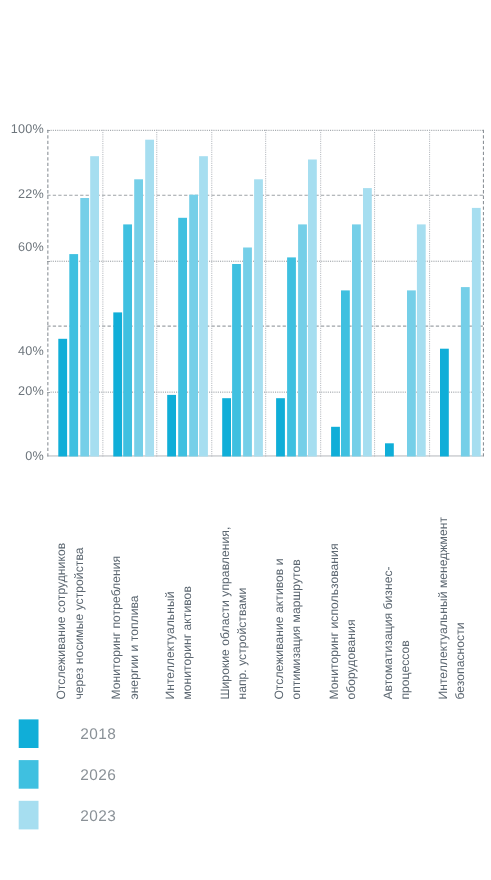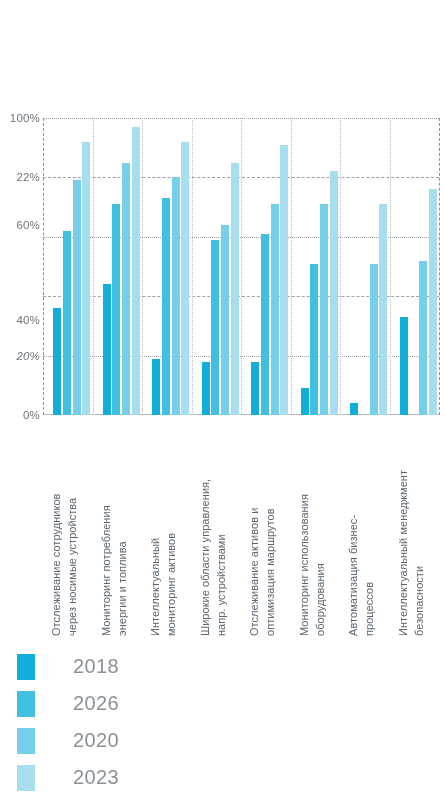--- a/index.html
+++ b/index.html
@@ -149,38 +149,38 @@
     align-items: center;
     height: 37px;
   }
   .legend-swatch {
     width: 18px;
     height: 26px;
     flex: 0 0 18px;
   }
   .legend-label {
     margin-left: 38px;
-    font-size: 20px;
+    font-size: 14px;
     color: #8a9197;
     letter-spacing: 0.4px;
   }
 </style>
 </head>
 <body>
 
 <div id="title-block">
 </div>
 
 <div id="chart-area">
   <div id="y-axis">
       <div class="ytick" style="top: 14px;">100%</div>
       <div class="ytick" style="top: 73.4px;">22%</div>
       <div class="ytick" style="top: 121px;">60%</div>
       <div class="ytick" style="top: 192.2px; margin-top: 24px;">40%</div>
-      <div class="ytick" style="top: 251.6px; font-style: italic;">20%</div>
+      <div class="ytick" style="top: 251.6px;">20%</div>
       <div class="ytick" style="top: 311px;">0%</div>
     </div>
   <div id="plot">
     <div id="baseline"></div>
   <div class="gridline dotted" style="top: 0px;"></div>
       <div class="gridline" style="top: 59.4px;"></div>
       <div class="gridline dotted" style="top: 118.8px;"></div>
       <div class="gridline" style="top: 178.2px;"></div>
       <div class="gridline dotted" style="top: 237.6px;"></div>
       <div class="vline edge" style="left: 0px;"></div>
@@ -279,20 +279,16 @@
 <div id="legend">
     <div class="legend-row">
       <span class="legend-swatch" style="background: rgb(16, 174, 216);"></span>
       <span class="legend-label">2018</span>
     </div>
     <div class="legend-row">
       <span class="legend-swatch" style="background: rgb(63, 192, 224);"></span>
       <span class="legend-label">2026</span>
     </div>
     <div class="legend-row">
-      <span class="legend-swatch" style="background: rgb(117, 207, 232);"></span>
-      <span class="legend-label">2020</span>
-    </div>
-    <div class="legend-row">
       <span class="legend-swatch" style="background: rgb(166, 222, 240);"></span>
       <span class="legend-label">2023</span>
     </div>
   </div>
 
 </body></html>

